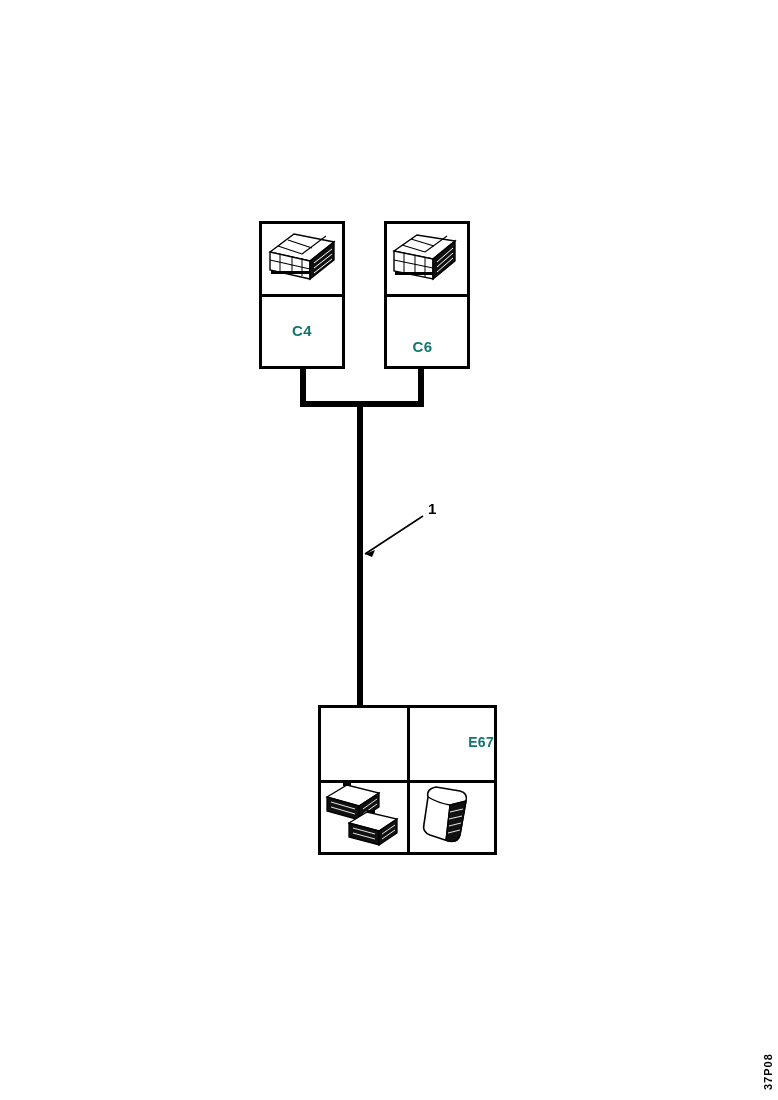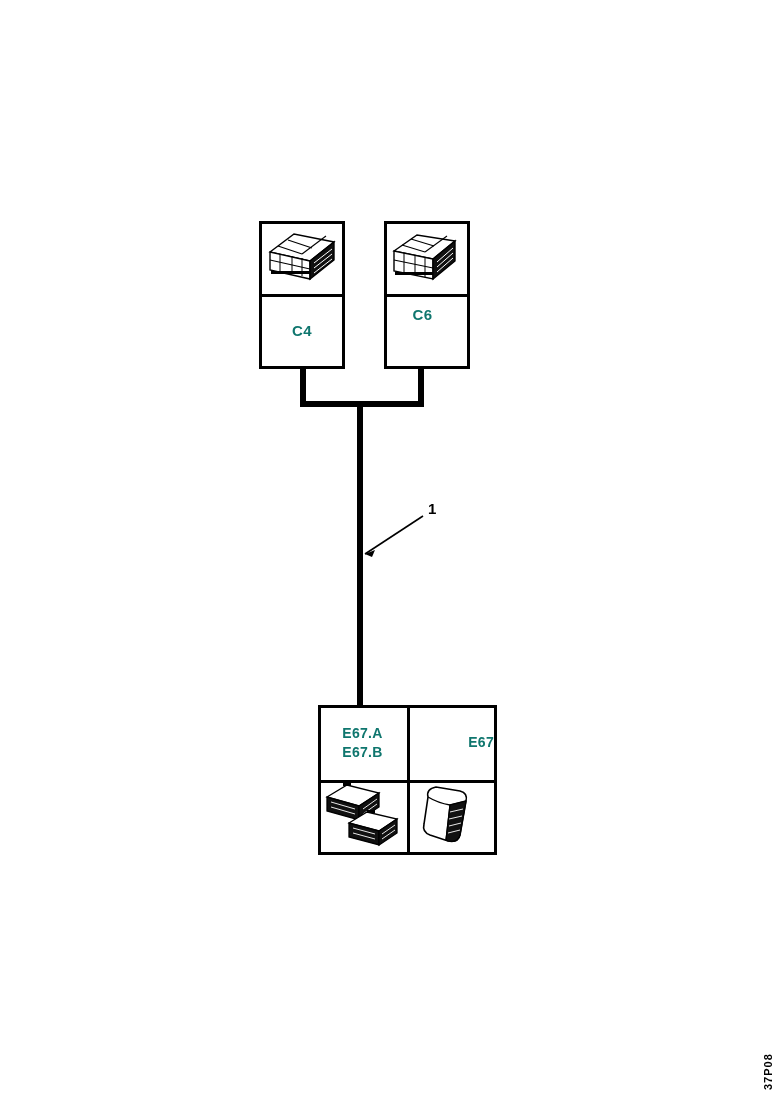--- a/index.html
+++ b/index.html
@@ -173,21 +173,21 @@
         <path d="M48 35 L64 21"></path>
         <path d="M48 40 L64 26"></path>
         <path d="M48 45 L64 31"></path>
       </g>
       <g fill="#000">
         <rect x="6" y="45" width="38" height="3"></rect>
       </g>
     </svg>
   </div>
 
-  <div class="label-cell" style="left:387px; top:280px; width:71px; height:70px;justify-content:center;">
+  <div class="label-cell" style="left:387px; top:312px; width:71px; height:70px;justify-content:center;">
     <span class="label-text">C6</span>
   </div>
 
   <div class="wire-v" style="left:300px; top:369px; width:6px; height:38px;"></div>
 
   <div class="wire-v" style="left:418px; top:369px; width:6px; height:38px;"></div>
 
   <div class="wire-h" style="left:300px; top:401px; width:124px; height:6px;"></div>
 
   <div class="wire-v" style="left:357px; top:405px; width:6px; height:302px;"></div>
@@ -197,24 +197,20 @@
   <svg class="leader" style="left:355px; top:508px;" width="80" height="60" viewBox="0 0 80 60">
     <path d="M68 8 L10 46" stroke="#000" stroke-width="1.6" fill="none"></path>
     <path d="M10 46 L20 42 L17 49 Z" fill="#000"></path>
   </svg>
 
   <div class="unit" style="left:318px; top:705px; width:179px; height:150px;">
     <div class="cell-divider-h" style="top:72px;"></div>
     <div class="cell-divider-v" style="left:86px;"></div>
   </div>
 
-  <div class="label-cell" style="left:321px; top:708px; width:83px; height:69px;">
-    <span class="label-text small">E67.A</span>
-    <span class="label-text small">E67.B</span>
-  </div>
 
   <div class="label-cell" style="left:410px; top:708px; width:84px; height:69px;align-items:flex-end;">
     <span class="label-text small">E67</span>
   </div>
 
   <div class="art-cell" style="left:321px; top:780px; width:83px; height:72px;">
     <svg width="80" height="70" viewBox="0 0 80 70">
 
       <g stroke="#000" stroke-width="1.3">
         <path d="M4 16 L24 4 L56 12 L36 25 Z" fill="#ffffff"></path>

